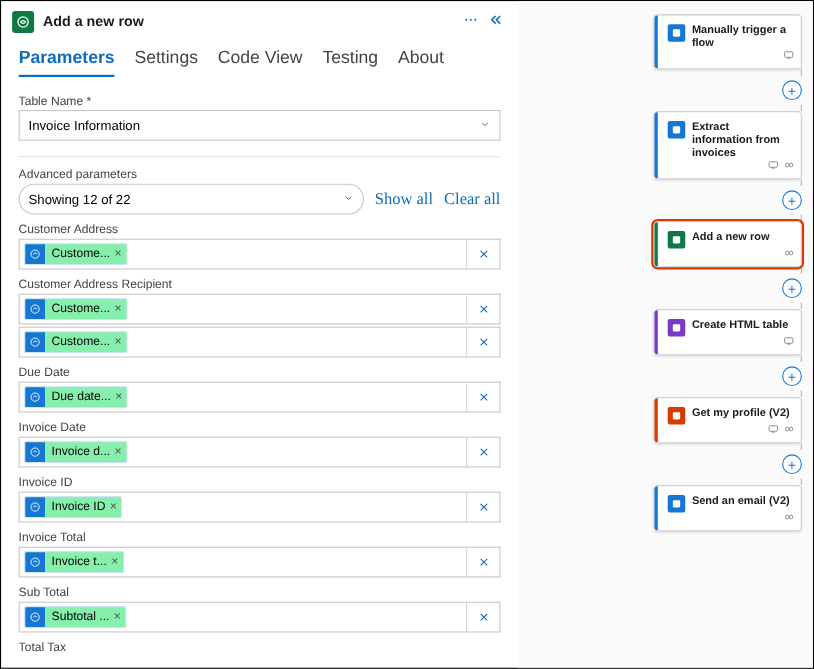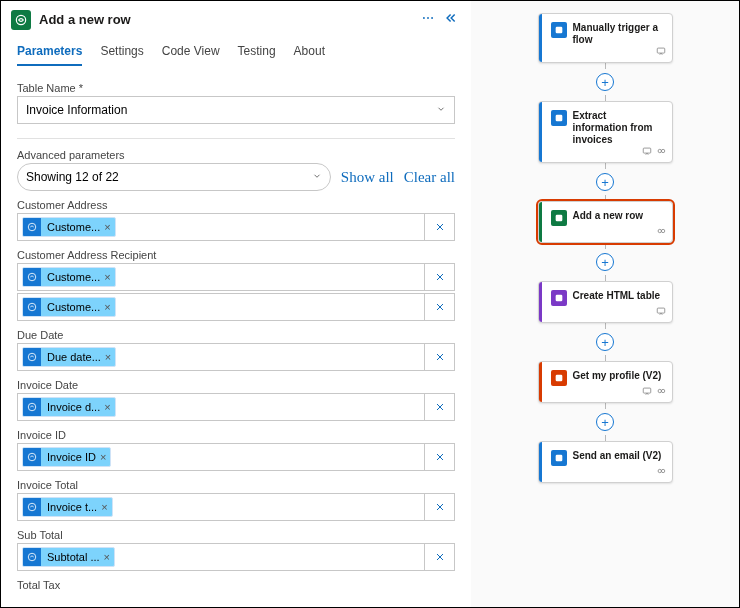--- a/index.html
+++ b/index.html
@@ -8,40 +8,40 @@
   .right-pane { flex:1; height:100%; background-image:radial-gradient(#c7c7c7 0.5px, transparent 0.5px); background-size:14px 14px; background-color:#fafafa; position:relative; padding-top:12px; overflow:hidden;}
   
   .lp-header { display:flex; align-items:center; padding:8px 10px 4px 10px; }
   .step-icon { width:20px; height:20px; border-radius:3px; background:#0e7a43; display:flex; align-items:center; justify-content:center; color:#fff; }
   .step-icon svg { width:14px; height:14px; }
   .step-title { flex:1; font-size:13px; font-weight:600; margin-left:8px; color:#1b1a19; }
   .icon-btn { background:none; border:none; cursor:pointer; padding:2px 4px; color:#0f6cbd; }
   .icon-btn svg { width:14px; height:14px; }
   
   .tabs { display:flex; gap:18px; padding:6px 16px 0 16px; border-bottom:0; }
-  .tab { font-size:12px; color:#444; padding:4px 0 6px 0; cursor:pointer; border-bottom:2px solid transparent;text-align:right;}
+  .tab { font-size:16px; color:#444; padding:4px 0 6px 0; cursor:pointer; border-bottom:2px solid transparent;text-align:right;}
   .tab.active { color:#0f6cbd; border-bottom:2px solid #0f6cbd; font-weight:600;}
   
   .lp-scroll { flex:1; overflow-y:auto; padding:8px 16px 20px 16px; }
   .lbl { font-size:11px; color:#444; margin-top:8px; margin-bottom:2px; display:block;}
   .select { width:100%; height:28px; border:1px solid #c7c7c7; background:#fff; padding:13px 8px; font-size:12px; display:flex; align-items:center; justify-content:space-between; cursor:pointer;}
   .divider { height:1px; background:#e1e1e1; margin:14px 0 10px 0; }
   .adv-row { display:flex; align-items:center; gap:10px; }
   .adv-select { flex:1; max-width:330px;border-radius:14px;}
   .link { color:#0f6cbd; font-size:15px; cursor:pointer;font-family:Liberation Serif, serif; }
   .field-row { display:flex; align-items:stretch; width:100%; margin-top:2px;}
   .field-box { flex:1; min-height:28px; border:1px solid #c7c7c7; background:#fff; padding:3px 4px; display:flex; align-items:center;}
   .x-btn { width:30px; border:1px solid #c7c7c7; border-left:none; display:flex; align-items:center; justify-content:center; color:#0f6cbd; cursor:pointer; background:#fff;}
-  .token { display:inline-flex; align-items:center; background:#7dd3fc; border:1px solid #cfe3f7; border-radius:2px; height:20px; font-size:11px; padding-right:4px; overflow:hidden;}
+  .token { display:inline-flex; align-items:center; background:#86efac; border:1px solid #cfe3f7; border-radius:2px; height:20px; font-size:11px; padding-right:4px; overflow:hidden;}
   .token .ticn { width:18px; height:20px; background:#1677d2; margin-right:6px; display:flex; align-items:center; justify-content:center;}
   .token .ticn svg { width:10px; height:10px; fill:#fff;}
   .token .tx { max-width:55px; white-space:nowrap; text-overflow:ellipsis; overflow:hidden; }
   .token .tc { margin-left:4px; font-size:11px; color:#555; cursor:pointer;}
   
-  .flow-col { display:flex; flex-direction:column; align-items:center; padding:0 10px; }
+  .flow-col { display:flex; flex-direction:column; align-items:flex-end; padding:0 10px; }
   .card { width:135px; background:#fff; border:1px solid #d0d0d0; border-radius:4px; box-shadow:0 1px 2px rgba(0,0,0,.1); position:relative; padding:8px 8px 16px 8px; }
   .card .stripe { position:absolute; left:0; top:0; bottom:0; width:3px; border-top-left-radius:4px; border-bottom-left-radius:4px;}
   .card .crow { display:flex; align-items:flex-start; gap:6px; margin-left:4px;}
   .card .cicn { width:16px; height:16px; border-radius:2px; flex:0 0 16px; display:flex; align-items:center; justify-content:center; color:#fff;}
   .card .ctxt { font-size:10px; font-weight:600; color:#1b1a19; line-height:1.2;}
   .card .meta { position:absolute; right:6px; bottom:2px; display:flex; gap:4px; color:#888;}
   .card .meta svg{ width:10px;height:10px;}
   .selcard { outline:2px solid #d83b01; outline-offset:0; }
   .add-circle { width:18px; height:18px; border:1px solid #1677d2; border-radius:50%; background:#fff; display:flex; align-items:center; justify-content:center; color:#1677d2; font-size:13px; line-height:1; margin:4px 0; cursor:pointer;}
   .vline { width:1px; height:6px; background:#b8b8b8; }

